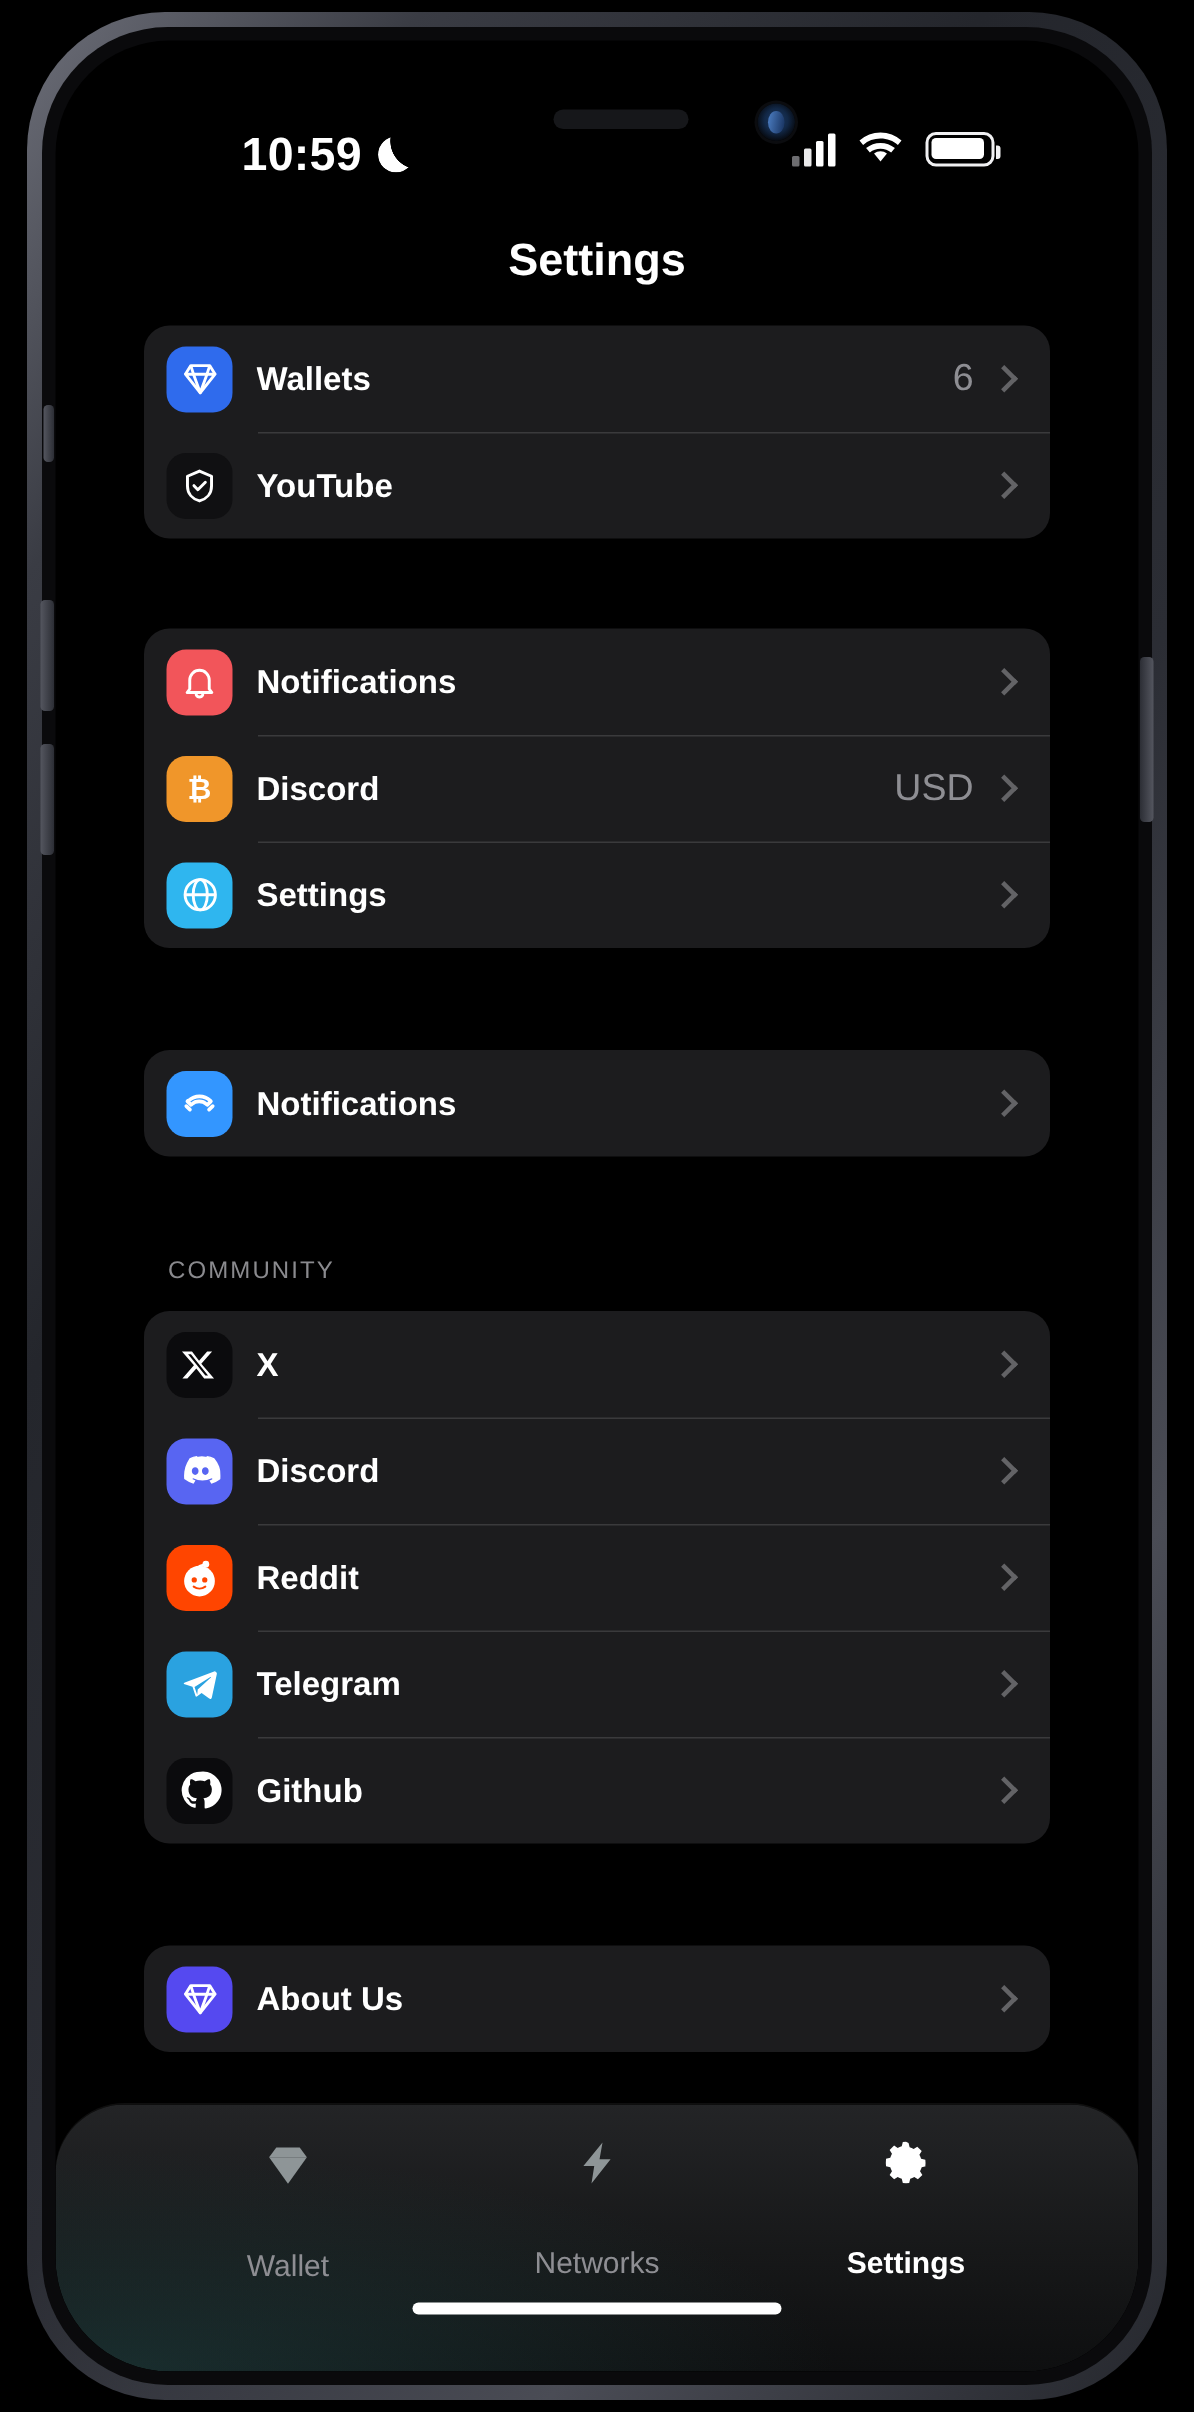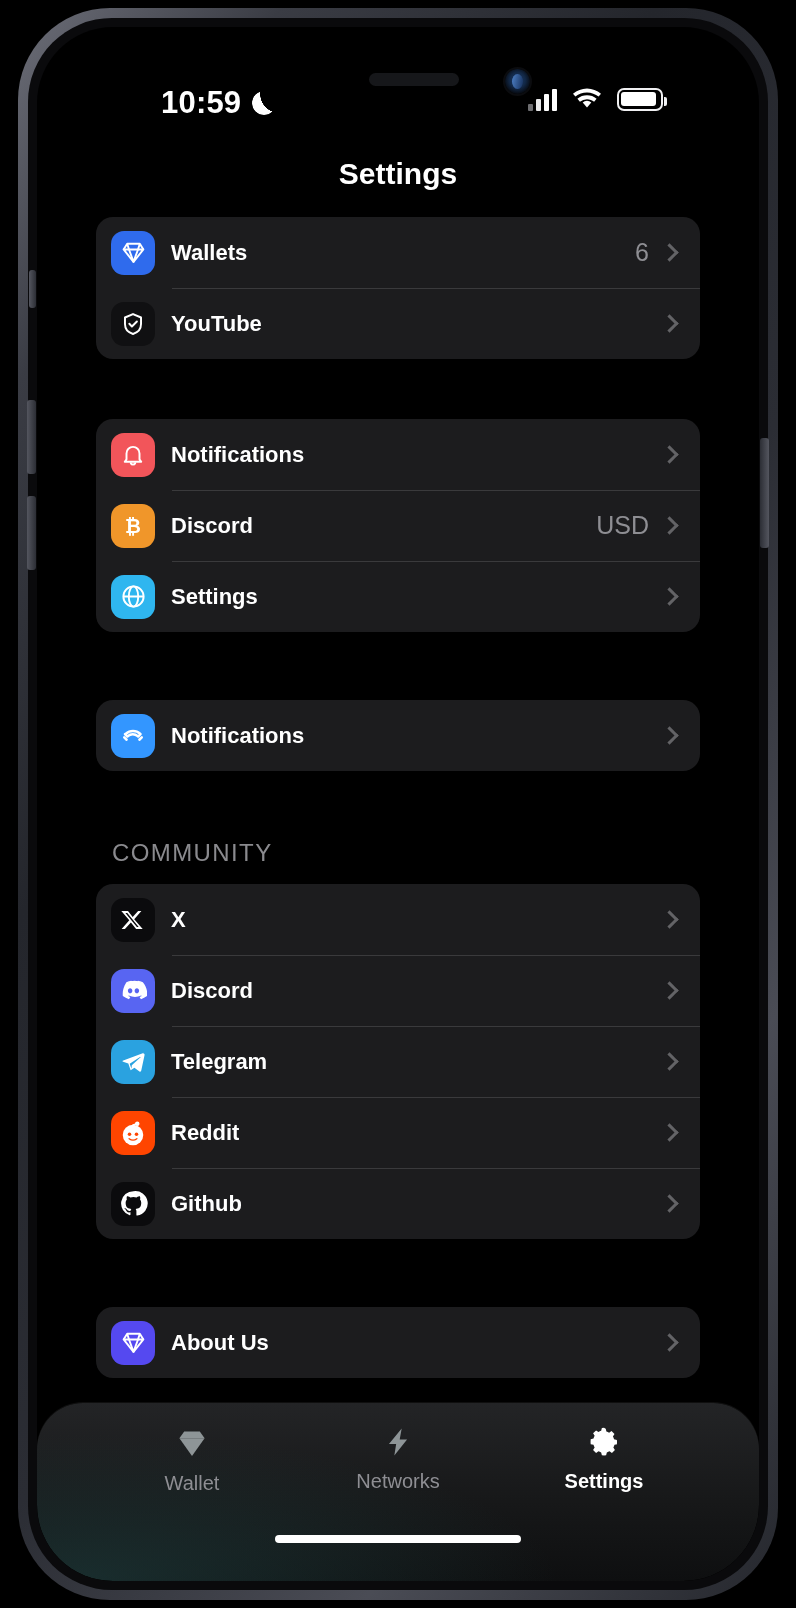--- a/index.html
+++ b/index.html
@@ -116,36 +116,36 @@
     margin-left:16px; color:#fff; font-size:22px; font-weight:700;
     white-space:nowrap; overflow:hidden; text-overflow:ellipsis;
   }
   .spacer{ flex:1; }
   .value{ color:#8e8e93; font-size:25px; margin-right:14px; }
   .chev{
     width:13px; height:13px; border-right:3px solid #636366; border-top:3px solid #636366;
     transform:rotate(45deg); flex:0 0 auto; margin-right:6px;
   }
   .section-head{
-    color:#8a8a8e; font-size:24px; letter-spacing:1.4px;
+    color:#8a8a8e; font-size:16px; letter-spacing:1.4px;
     padding:0 0 17px 16px; text-transform:uppercase;
   }
 
   
   .tabbar{
     position:absolute; left:0; right:0; bottom:0; height:178px; z-index:8;
     border-radius:46px 46px 76px 76px;
     background:
       radial-gradient(120% 150% at 6% 100%, rgba(34,70,70,.55) 0%, rgba(20,22,24,0) 55%),
       linear-gradient(180deg,#232426 0%,#171819 55%,#0e0f10 100%);
     box-shadow:0 -1px 0 rgba(255,255,255,.06);
   }
   .tabs{ display:flex; padding:22px 52px 0; }
   .tab{ flex:1; display:flex; flex-direction:column; align-items:center; gap:11px; cursor:default; }
-  .tab-label{ font-size:20px; color:#8e8e93; }
+  .tab-label{ font-size:20px; color:#8e8e93;margin-top:28px; }
   .tab.active .tab-label{ color:#fff; font-weight:700; }
   .home-ind{
     position:absolute; left:50%; bottom:38px; transform:translateX(-50%);
     width:246px; height:8px; border-radius:5px; background:#fff;
   }
 </style>
 </head>
 <body>
 
 <div id="stage">
@@ -288,45 +288,45 @@
               <span class="ic" style="background:#5865f2">
                 <svg width="27" height="27" viewBox="0 0 24 18" fill="#fff">
                   <path d="M20.3 1.6A18 18 0 0 0 15.9.3l-.2.4a16.7 16.7 0 0 1 3.9 1.3 15.6 15.6 0 0 0-13.3 0A16.8 16.8 0 0 1 10.3.7L10.1.3A18 18 0 0 0 5.7 1.6C2.9 5.8 2.1 9.9 2.5 13.9a18.2 18.2 0 0 0 5.5 2.8l1.2-1.9a11.8 11.8 0 0 1-1.9-.9l.5-.4a12.9 12.9 0 0 0 11 0l.5.4c-.6.4-1.2.7-1.9.9l1.2 1.9a18.1 18.1 0 0 0 5.5-2.8c.5-4.6-.8-8.7-3.8-12.3zM9 11.5c-1.1 0-2-1-2-2.3s.9-2.3 2-2.3 2 1 2 2.3-.9 2.3-2 2.3zm6 0c-1.1 0-2-1-2-2.3s.9-2.3 2-2.3 2 1 2 2.3-.9 2.3-2 2.3z"></path>
                 </svg>
               </span>
               <span class="label">Discord</span>
               <span class="spacer"></span>
               <span class="chev"></span>
             </div>
             <div class="row">
-              <span class="ic" style="background:#2aa2e0">
-                <svg width="27" height="27" viewBox="0 0 24 24" fill="#fff">
-                  <path d="M21.4 4.3 2.9 11.2c-.9.4-.9.9-.1 1.1l4.6 1.5 1.8 5.4c.2.6.4.6 1 .2l2.6-1.9 4.5 3.3c.8.5 1.4.2 1.6-.8l2.9-13.6c.3-1.2-.5-1.8-1.4-1.1zM8.6 13.9l9.2-5.8c.4-.3.8-.1.5.2l-7.8 7.1-.3 3.1-1.6-4.6z"></path>
-                </svg>
-              </span>
-              <span class="label">Telegram</span>
-              <span class="spacer"></span>
-              <span class="chev"></span>
-            </div>
-            <div class="row">
               <span class="ic" style="background:#ff4500">
                 <svg width="30" height="30" viewBox="0 0 24 24">
                   <circle cx="12" cy="13.6" r="8.2" fill="#fff"></circle>
                   <circle cx="9.2" cy="13" r="1.4" fill="#ff4500"></circle>
                   <circle cx="14.8" cy="13" r="1.4" fill="#ff4500"></circle>
                   <path d="M8.9 16.6c1.8 1.3 4.4 1.3 6.2 0" stroke="#ff4500" stroke-width="1.1" fill="none" stroke-linecap="round"></path>
                   <circle cx="15.4" cy="4.6" r="1.8" fill="#fff"></circle>
                   <path d="M12 5.6 14.4 4.8" stroke="#fff" stroke-width="1.2" fill="none" stroke-linecap="round"></path>
                 </svg>
               </span>
               <span class="label">Reddit</span>
               <span class="spacer"></span>
               <span class="chev"></span>
             </div>
             <div class="row">
+              <span class="ic" style="background:#2aa2e0">
+                <svg width="27" height="27" viewBox="0 0 24 24" fill="#fff">
+                  <path d="M21.4 4.3 2.9 11.2c-.9.4-.9.9-.1 1.1l4.6 1.5 1.8 5.4c.2.6.4.6 1 .2l2.6-1.9 4.5 3.3c.8.5 1.4.2 1.6-.8l2.9-13.6c.3-1.2-.5-1.8-1.4-1.1zM8.6 13.9l9.2-5.8c.4-.3.8-.1.5.2l-7.8 7.1-.3 3.1-1.6-4.6z"></path>
+                </svg>
+              </span>
+              <span class="label">Telegram</span>
+              <span class="spacer"></span>
+              <span class="chev"></span>
+            </div>
+            <div class="row">
               <span class="ic" style="background:#0b0b0d">
                 <svg width="29" height="29" viewBox="0 0 24 24" fill="#fff">
                   <path d="M12 1.8a10.2 10.2 0 0 0-3.2 19.9c.5.1.7-.2.7-.5v-1.9c-2.8.6-3.4-1.3-3.4-1.3-.5-1.2-1.2-1.5-1.2-1.5-.9-.6.1-.6.1-.6 1 .1 1.6 1.1 1.6 1.1.9 1.6 2.4 1.1 3 .9.1-.7.4-1.1.6-1.4-2.3-.3-4.7-1.1-4.7-5 0-1.1.4-2 1-2.8-.1-.3-.4-1.3.1-2.7 0 0 .9-.3 2.8 1a9.6 9.6 0 0 1 5.1 0c1.9-1.3 2.8-1 2.8-1 .5 1.4.2 2.4.1 2.7.6.8 1 1.7 1 2.8 0 3.9-2.4 4.7-4.7 5 .4.3.7 1 .7 2v3c0 .3.2.6.7.5A10.2 10.2 0 0 0 12 1.8z"></path>
                 </svg>
               </span>
               <span class="label">Github</span>
               <span class="spacer"></span>
               <span class="chev"></span>
             </div>
           </div>

